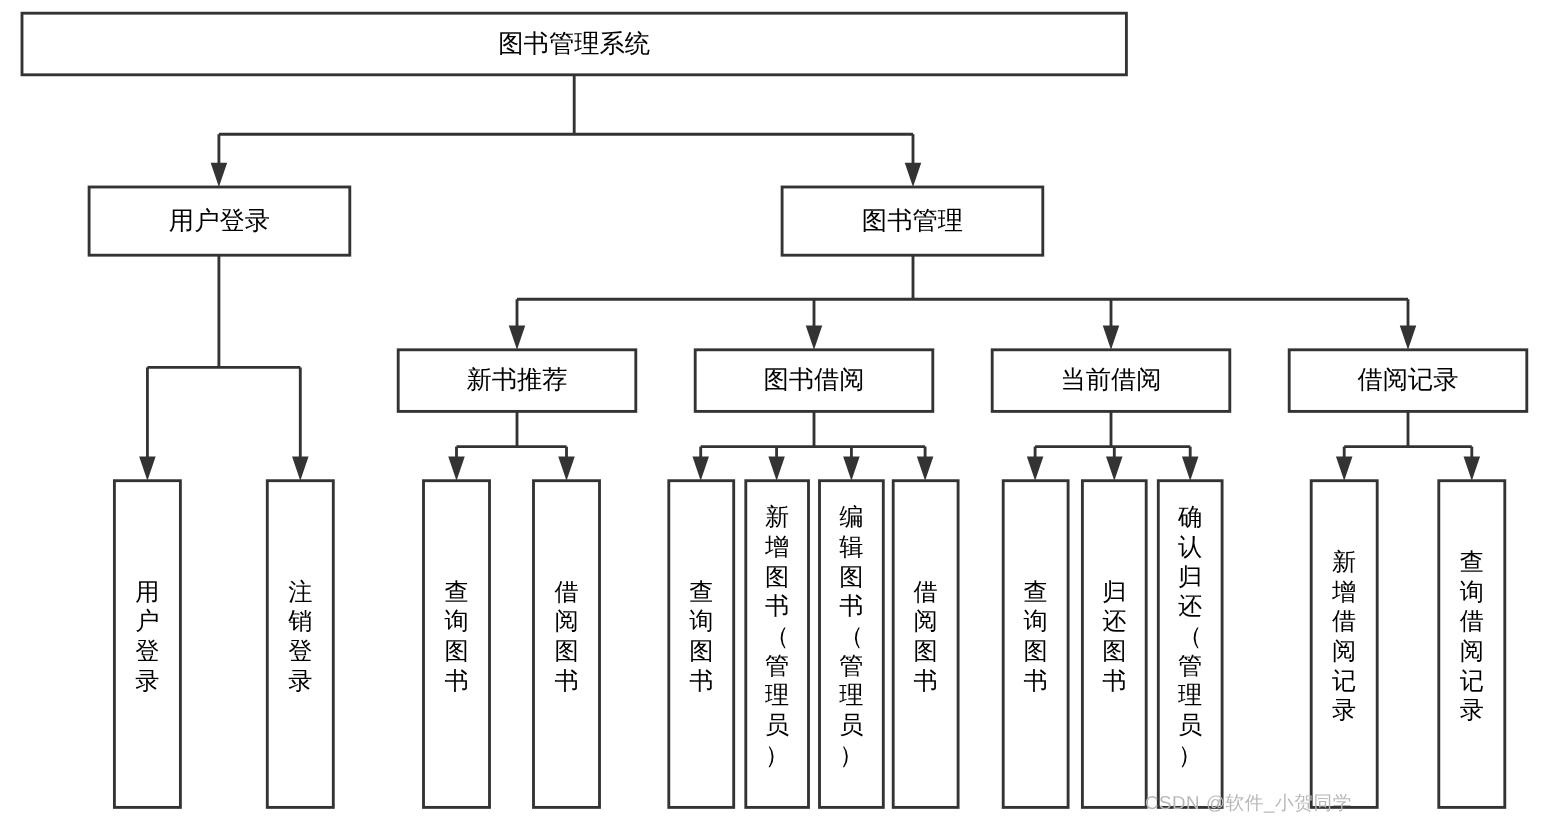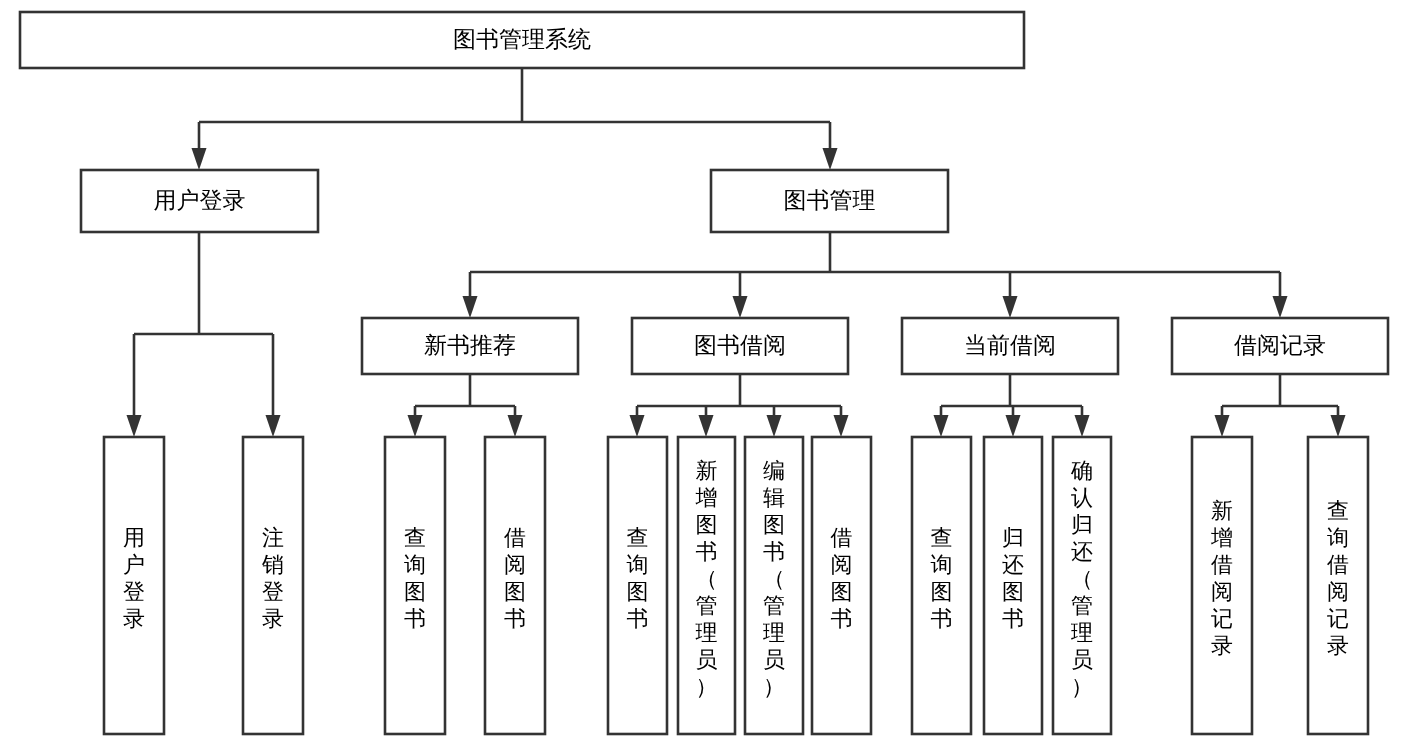--- a/index.html
+++ b/index.html
@@ -216,13 +216,14 @@
         <g>
           <rect x="1192" y="437" width="60" height="297" class="node-box"></rect>
           <text x="1222" y="518" class="node-label-vertical"><tspan x="1222" dy="0">新</tspan><tspan x="1222" dy="27">增</tspan><tspan x="1222" dy="27">借</tspan><tspan x="1222" dy="27">阅</tspan><tspan x="1222" dy="27">记</tspan><tspan x="1222" dy="27">录</tspan></text>
         </g>
         <g>
           <rect x="1308" y="437" width="60" height="297" class="node-box"></rect>
           <text x="1338" y="518" class="node-label-vertical"><tspan x="1338" dy="0">查</tspan><tspan x="1338" dy="27">询</tspan><tspan x="1338" dy="27">借</tspan><tspan x="1338" dy="27">阅</tspan><tspan x="1338" dy="27">记</tspan><tspan x="1338" dy="27">录</tspan></text>
         </g>
       </g>
   </svg>
+  <div class="watermark">CSDN @软件_小贺同学</div>
 </div>
 
 </body></html>

